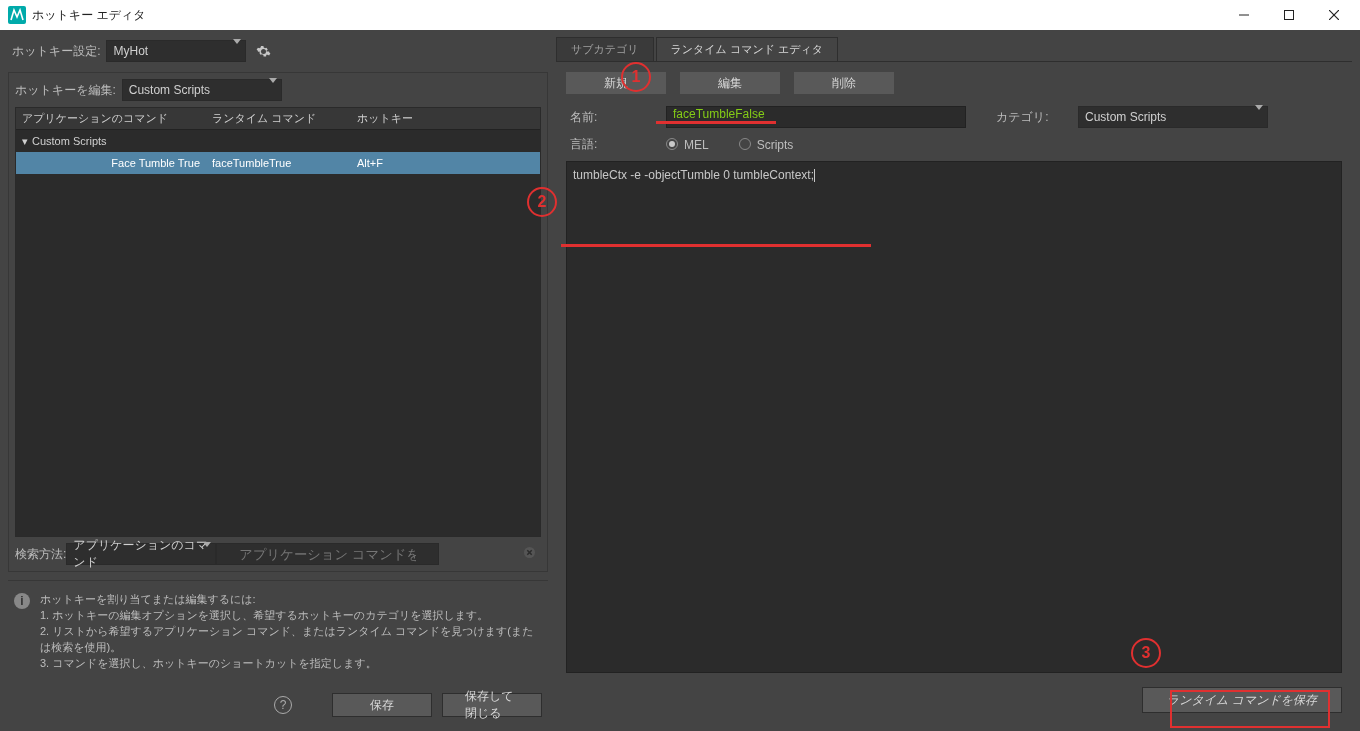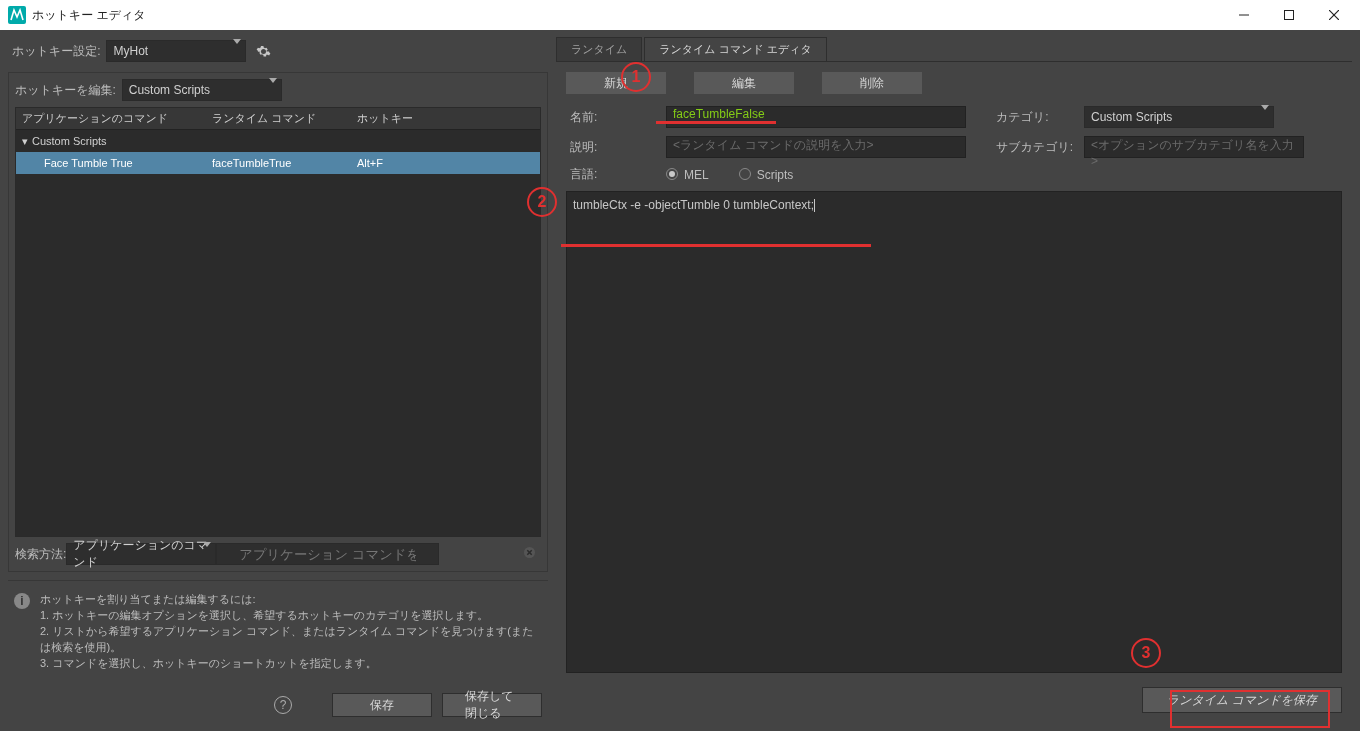--- a/index.html
+++ b/index.html
@@ -27,47 +27,47 @@
   .list-box { flex: 1; background: #2b2b2b; border: 1px solid #2a2a2a; display: flex; flex-direction: column; }
   .list-header { display: flex; background: #373737; height: 22px; align-items: center; border-bottom: 1px solid #222; }
   .lh-col { padding: 0 6px; color: #d0d0d0; font-size: 11px; }
   .lh-col.c1 { width: 190px; }
   .lh-col.c2 { width: 145px; }
   .lh-col.c3 { flex: 1; }
   .tree-row { height: 22px; display: flex; align-items: center; padding-left: 6px; color: #d0d0d0; font-size: 11px; }
   .tree-arrow { width: 10px; display: inline-block; }
   .selected-row { background: #5285a6; color: #fff; display: flex; height: 22px; align-items: center; font-size: 11px; }
   .selected-row .cell { padding: 0 6px; }
-  .selected-row .cell.c1 { width: 190px; padding-left: 28px; }
+  .selected-row .cell.c1 { width: 190px; padding-left: 28px; text-align: right; }
   .selected-row .cell.c2 { width: 145px; }
   .selected-row .cell.c3 { flex: 1; }
   .search-row { display: flex; align-items: center; }
   .search-input { flex: 1; background: #2e2e2e; border: 1px solid #2a2a2a; height: 22px; color: #888; padding: 0 22px 0 22px; position: relative; }
   .search-wrap { flex: 1; position: relative; }
   .search-wrap .mag { position: absolute; left: 6px; top: 50%; transform: translateY(-50%); color: #888; }
   .search-wrap .clr { position: absolute; right: 6px; top: 50%; transform: translateY(-50%); color: #888; }
   .help-box { background: #444444; border-top: 1px solid #373737; padding: 10px 6px; display: flex; gap: 10px; }
   .help-icon { width: 16px; height: 16px; border-radius: 50%; background: #888; color: #333; display: flex; align-items: center; justify-content: center; font-weight: bold; margin-top: 2px; flex-shrink: 0; }
   .help-text p { color: #bdbdbd; font-size: 11px; line-height: 16px; }
   .bottom-btns { display: flex; align-items: center; justify-content: flex-end; gap: 10px; padding: 4px 6px 6px 6px; }
   .q-icon { width: 18px; height: 18px; border: 1.5px solid #aaa; border-radius: 50%; color: #aaa; display: flex; align-items: center; justify-content: center; font-size: 12px; margin-right: auto; margin-left: 260px;}
   .btn { background: #595959; border: 1px solid #2e2e2e; height: 24px; padding: 0 22px; color: #d8d8d8; display: flex; align-items: center; justify-content: center; font-size: 12px; }
   .btn.wide { width: 100px; }
   
   .tabs { display: flex; height: 24px; align-items: flex-end; gap: 2px; border-bottom: 1px solid #2e2e2e; }
   .tab { padding: 4px 14px; background: #3a3a3a; color: #a0a0a0; font-size: 11px; border: 1px solid #2e2e2e; border-bottom: none; }
   .tab.active { background: #444444; color: #d8d8d8; }
   .right-body { flex: 1; background: #444444; padding: 10px; display: flex; flex-direction: column; gap: 8px; position: relative; }
-  .action-btns { display: flex; gap: 28px; margin-bottom: 4px; }
+  .action-btns { display: flex; gap: 14px; margin-bottom: 4px; }
   .action-btn { width: 100px; height: 22px; background: #595959; color: #d8d8d8; display: flex; align-items: center; justify-content: center; font-size: 12px; }
   .form-row { display: flex; align-items: center; gap: 10px; }
   .form-label { width: 90px; text-align: left; color: #bdbdbd; padding-left: 4px; }
   .text-input { background: #2b2b2b; border: 1px solid #222; height: 22px; padding: 0 6px; color: #84cc16; width: 300px; }
   .text-input.placeholder { color: #6b6b6b; font-style: normal; }
-  .form-right { display: flex; align-items: center; gap: 8px; margin-left: 20px; }
+  .form-right { display: flex; align-items: center; gap: 2px; margin-left: 20px; }
   .form-rlabel { width: 80px; color: #bdbdbd; }
   .radio { width: 12px; height: 12px; border-radius: 50%; border: 1px solid #888; display: inline-flex; align-items: center; justify-content: center; margin-right: 6px; }
   .radio .dot { width: 6px; height: 6px; border-radius: 50%; background: #c8c8c8; }
   .radio-label { display: flex; align-items: flex-start; color: #bdbdbd; margin-right: 20px; }
   .code-area { flex: 1; background: #2b2b2b; border: 1px solid #222; padding: 6px; font-family: Consolas, monospace; font-size: 12px; color: #c8c8c8; position: relative; }
   .code-line { white-space: pre; }
   .cursor { display: inline-block; width: 1px; height: 13px; background: #c8c8c8; vertical-align: middle; }
   .save-runtime-row { display: flex; justify-content: flex-end; padding: 6px 0 0 0; font-style: italic; }
   .save-runtime-btn { background: #595959; border: 1px solid #2e2e2e; height: 26px; padding: 0 24px; color: #d8d8d8; display: flex; align-items: center; justify-content: center; font-size: 12px; }
   
@@ -182,21 +182,21 @@
 
     <div class="bottom-btns">
       <div class="q-icon">?</div>
       <div class="btn wide">保存</div>
       <div class="btn wide">保存して閉じる</div>
     </div>
   </div>
 
   <div class="right-col">
     <div class="tabs">
-      <div class="tab">ランタイム</div>
+      <div class="tab">サブカテゴリ</div>
       <div class="tab active">ランタイム コマンド エディタ</div>
     </div>
     <div class="right-body">
       <div class="action-btns">
         <div class="action-btn">新規</div>
         <div class="action-btn">編集</div>
         <div class="action-btn">削除</div>
       </div>
 
       <div class="form-row">
@@ -204,28 +204,20 @@
         <div class="text-input">faceTumbleFalse</div>
         <div class="form-right">
           <div class="form-rlabel">カテゴリ:</div>
           <div class="dropdown" style="width:190px;">
             <span>Custom Scripts</span>
             <span class="arrow"><span class="arrow-down"></span></span>
           </div>
         </div>
       </div>
 
-      <div class="form-row">
-        <div class="form-label">説明:</div>
-        <div class="text-input placeholder">&lt;ランタイム コマンドの説明を入力&gt;</div>
-        <div class="form-right">
-          <div class="form-rlabel">サブカテゴリ:</div>
-          <div class="text-input placeholder" style="width:220px;">&lt;オプションのサブカテゴリ名を入力&gt;</div>
-        </div>
-      </div>
 
       <div class="form-row">
         <div class="form-label">言語:</div>
         <div class="radio-label">
           <span class="radio">
               <span class="dot"></span>
             </span>
           <span>MEL</span>
         </div>
         <div class="radio-label">

